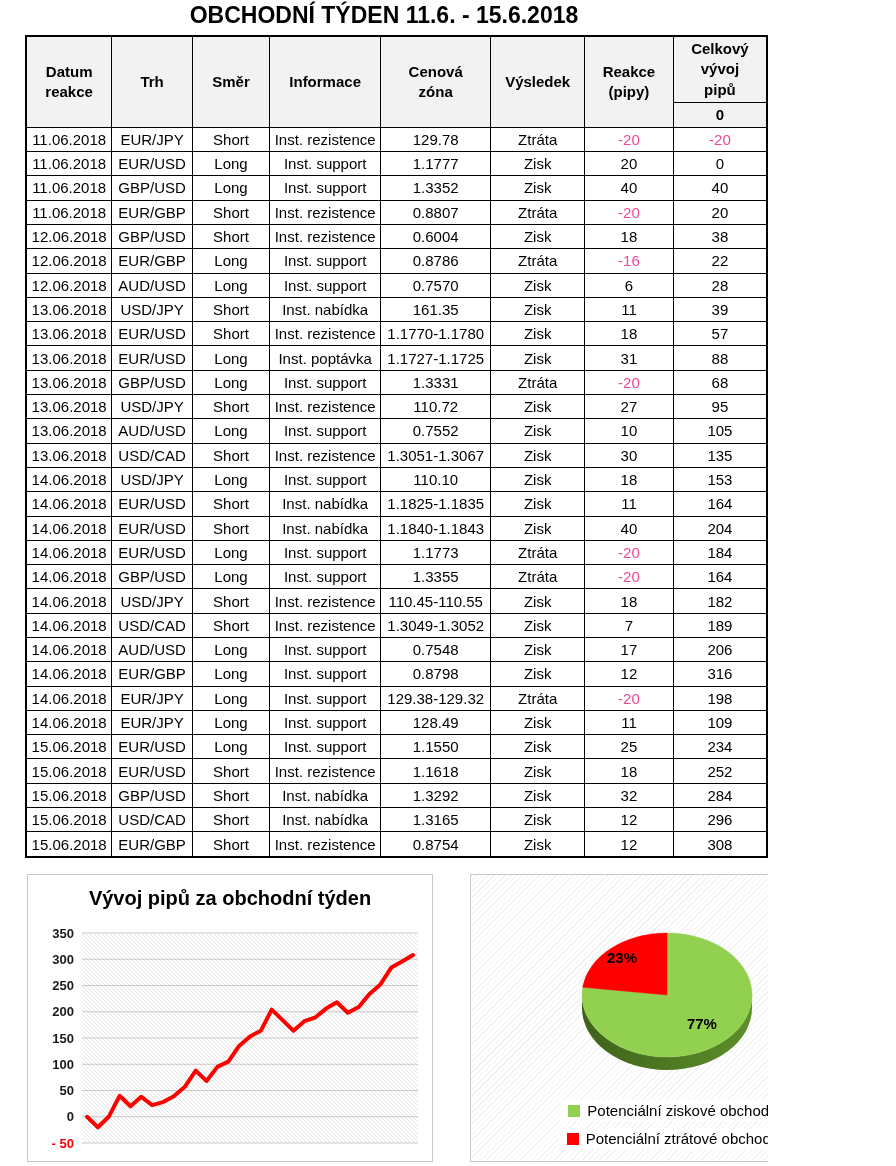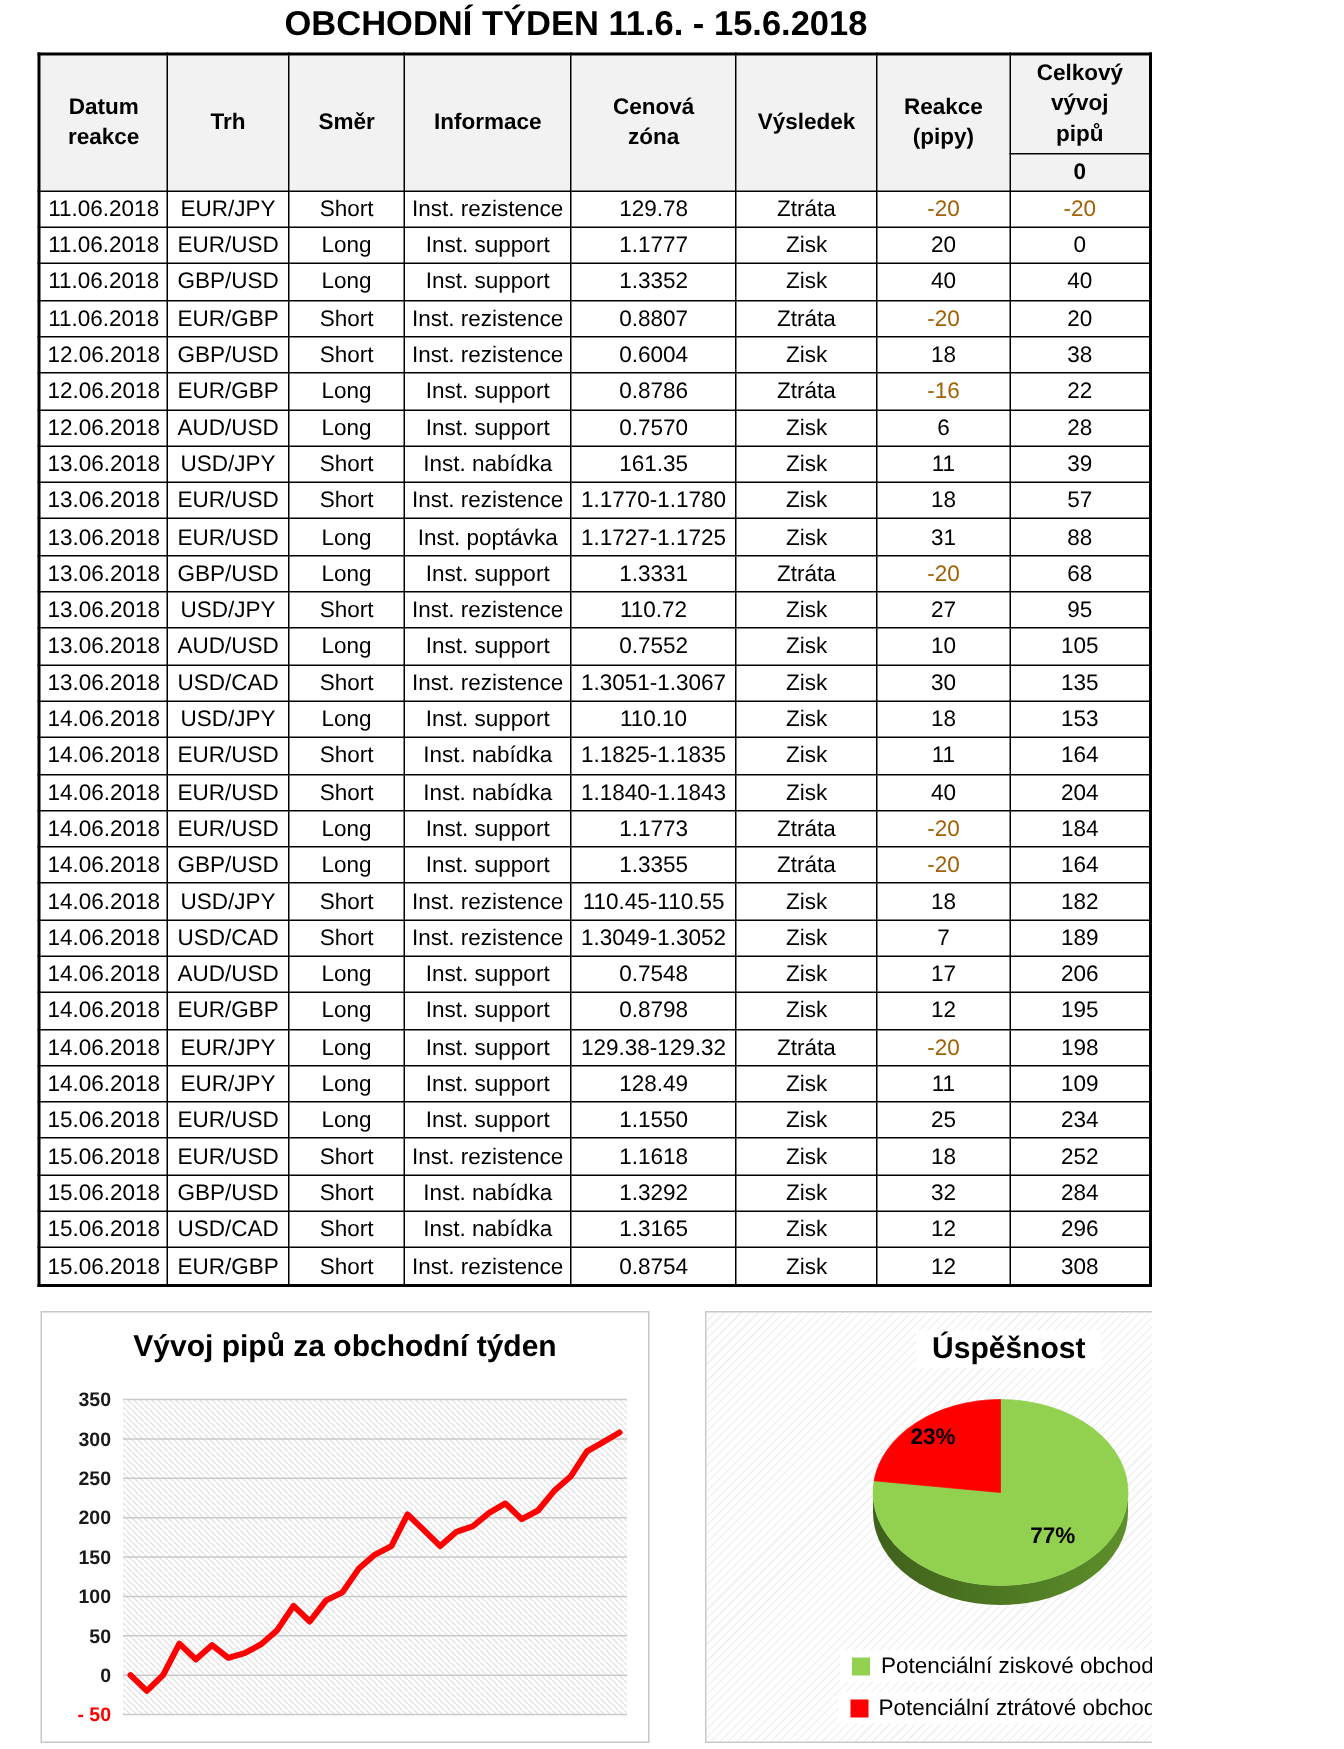--- a/index.html
+++ b/index.html
@@ -9,21 +9,21 @@
         font-size:23px;font-weight:bold;letter-spacing:0px;}
   table.trades{position:absolute;top:35px;left:25px;border-collapse:collapse;
         border:2px solid #000;table-layout:fixed;padding-left:47px;}
   table.trades th,table.trades td{border:1px solid #000;text-align:center;
         font-size:15px;overflow:hidden;white-space:nowrap;}
   table.trades th{background:#f2f2f2;font-weight:bold;white-space:normal;
         padding:2px 13px;line-height:1.35;}
   table.trades thead tr.zero-row th{padding:1px 4px;height:22px;}
   table.trades thead tr.head-row th{height:56px;}
   table.trades td{height:23.3px;padding:0 2px;background:#fff;}
-  td.neg{color:#a16207;margin-left:18px;}
+  td.neg{color:#ec4899;margin-left:18px;}
   .col0{width:95px}.col1{width:95px}.col2{width:100px}.col3{width:120px}
   .col4{width:125px}.col5{width:97px}.col6{width:105px}.col7{width:109px}
 
   .panel{position:absolute;background:#fff;border:1px solid #c8c8c8;box-sizing:border-box;}
   .panel-line{left:27px;top:874px;width:406px;height:288px;}
   .panel-pie{left:470px;top:874px;width:405px;height:288px;
         background-image:repeating-linear-gradient(135deg,rgba(0,0,0,0.05) 0px,rgba(0,0,0,0.05) 1px,transparent 1px,transparent 4px);}
   .chart-title{position:absolute;top:12px;left:0;width:100%;text-align:center;
         font-size:20px;font-weight:bold;}
   .chart-title .chip{background:#fff;padding:1px 10px;display:inline-block;}
@@ -289,21 +289,21 @@
           <td>206</td>
         </tr>
         <tr>
           <td>14.06.2018</td>
           <td>EUR/GBP</td>
           <td>Long</td>
           <td>Inst. support</td>
           <td>0.8798</td>
           <td>Zisk</td>
           <td>12</td>
-          <td>195</td>
+          <td>316</td>
         </tr>
         <tr>
           <td>14.06.2018</td>
           <td>EUR/JPY</td>
           <td>Long</td>
           <td>Inst. support</td>
           <td>129.38-129.32</td>
           <td>Ztráta</td>
           <td class="neg">-20</td>
           <td>198</td>
@@ -412,23 +412,20 @@
             <stop offset="0%" stop-color="#3f611b"></stop>
             <stop offset="100%" stop-color="#5d8f2a"></stop>
           </linearGradient>
         </defs>
         <path d="M 111 120 A 85 62 0 0 0 281 120 L 281 133 A 85 62 0 0 1 111 133 Z" fill="url(#rim)"></path>
         <path d="M 196 120 L 196.0 58.0 A 85 62 0 1 1 111.7 112.2 Z" fill="#92d050" stroke="#92d050" stroke-width="0.5"></path>
         <text x="230.9" y="153.8" text-anchor="middle" font-size="15" font-weight="bold" fill="#000">77%</text>
         <path d="M 196 120 L 111.7 112.2 A 85 62 0 0 1 196.0 58.0 Z" fill="#ff0000" stroke="#ff0000" stroke-width="0.5"></path>
         <text x="151.0" y="87.8" text-anchor="middle" font-size="15" font-weight="bold" fill="#000">23%</text>
       </svg>
-    <div class="chart-title">
-      <span class="chip">Úspěšnost</span>
-    </div>
     <div class="legend">
       <div class="legend-item">
         <span class="legend-swatch" id="swatch-0" style="background: rgb(146, 208, 80);"></span>
         <span>Potenciální ziskové obchody</span>
       </div>
       <div class="legend-item">
         <span class="legend-swatch" id="swatch-1" style="background: rgb(255, 0, 0);"></span>
         <span>Potenciální ztrátové obchody</span>
       </div>
     </div>

